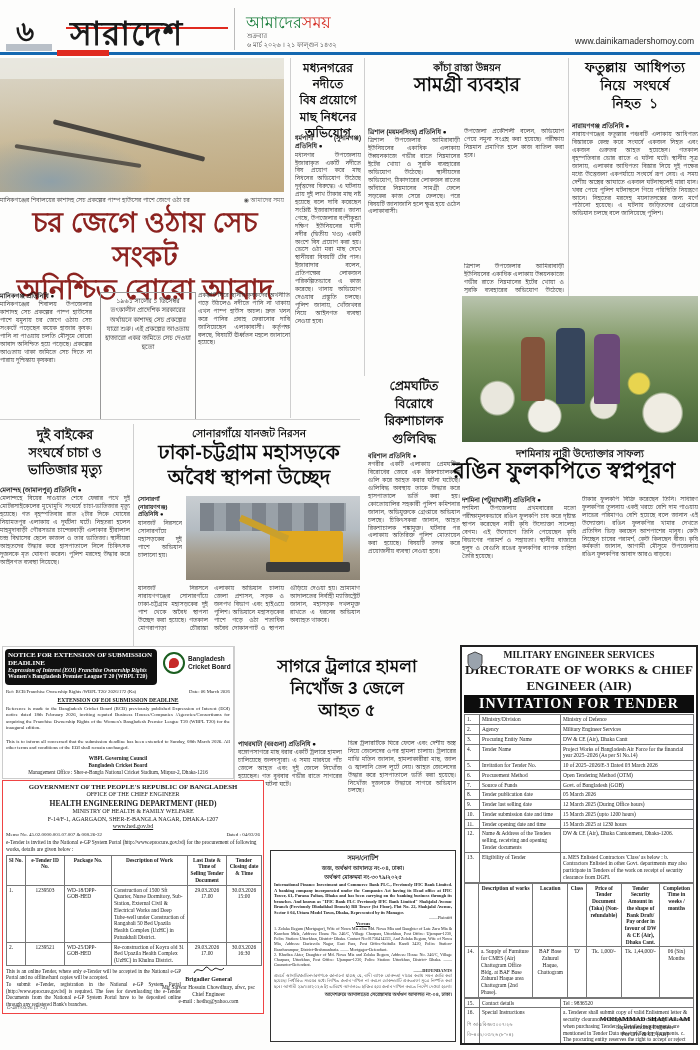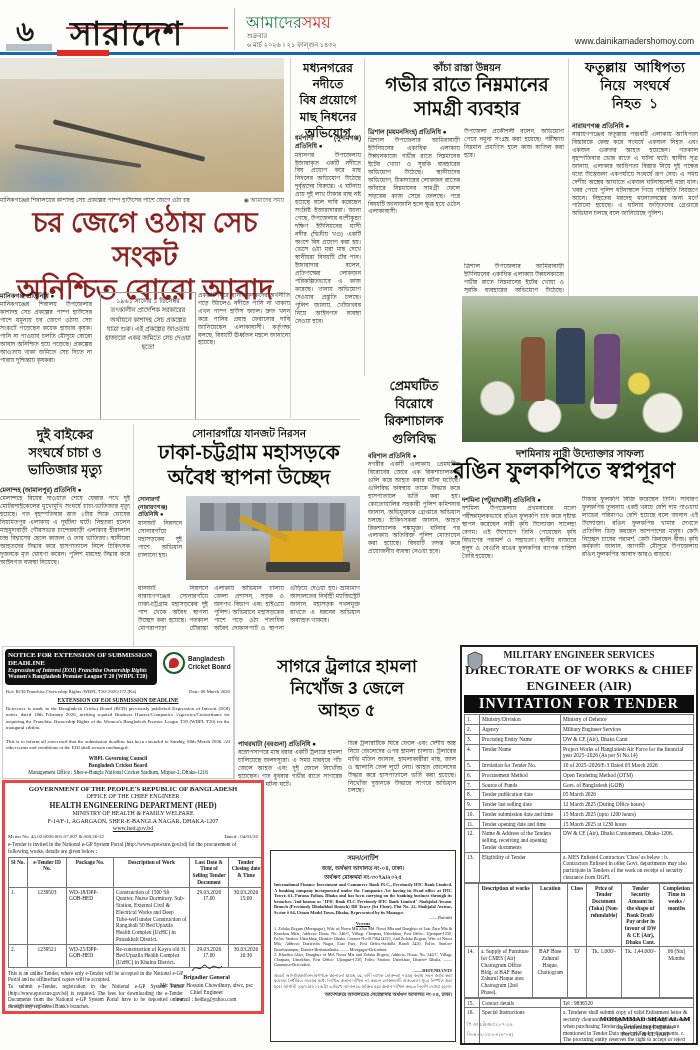--- a/index.html
+++ b/index.html
@@ -71,21 +71,20 @@
     <span>অভিযোগ</span>
   </div>
   <div class="abs body-txt" style="left:295px;top:134px;width:66px;height:284px;">
     <span class="byline">ধর্মপাশা (সুনামগঞ্জ) প্রতিনিধি ●</span>
     <span>মধ্যনগর উপজেলায় ইজারাকৃত একটি নদীতে বিষ প্রয়োগ করে মাছ নিধনের অভিযোগ উঠেছে দুর্বৃত্তদের বিরুদ্ধে। এ ঘটনায় প্রায় দুই লাখ টাকার মাছ নষ্ট হয়েছে বলে দাবি করেছেন সংশ্লিষ্ট ইজারাদাররা। জানা গেছে, উপজেলার বংশীকুন্ডা দক্ষিণ ইউনিয়নের ঘাসী নদীর (দ্বিতীয় খণ্ড) একটি অংশে বিষ প্রয়োগ করা হয়। ভেসে ওঠা মরা মাছ দেখে স্থানীয়রা বিষয়টি টের পান। ইজারাদার বলেন, প্রতিপক্ষের লোকজন পরিকল্পিতভাবে এ কাজ করেছে। থানায় অভিযোগ দেওয়ার প্রস্তুতি চলছে। পুলিশ জানায়, খোঁজখবর নিয়ে আইনগত ব্যবস্থা নেওয়া হবে।</span>
   </div>
 
   <div class="rule-v" style="left:364px;top:58px;height:318px;"></div>
   <div class="abs kicker" style="left:368px;top:60px;width:198px;font-size:10px;">কাঁচা রাস্তা উন্নয়ন</div>
   <div class="abs hl" style="left:368px;top:73px;width:198px;font-size:19px;line-height:1.25;">
-    <span>গভীর রাতে নিম্নমানের</span>
     <span>সামগ্রী ব্যবহার</span>
   </div>
   <div class="abs body-txt" style="left:368px;top:128px;width:92px;height:246px;">
     <span class="byline">ত্রিশাল (ময়মনসিংহ) প্রতিনিধি ●</span>
     <span>ত্রিশাল উপজেলার আমিরাবাড়ী ইউনিয়নের একাধিক এলাকায় উন্নয়নকাজে গভীর রাতে নিম্নমানের ইটের খোয়া ও সুরকি ব্যবহারের অভিযোগ উঠেছে। স্থানীয়দের অভিযোগ, ঠিকাদারের লোকজন রাতের আঁধারে নিম্নমানের সামগ্রী ফেলে সড়কের কাজ সেরে ফেলছে। পরে বিষয়টি জানাজানি হলে ক্ষুব্ধ হয়ে ওঠেন এলাকাবাসী।</span>
   </div>
   <div class="abs body-txt" style="left:464px;top:128px;width:100px;height:46px;">উপজেলা প্রকৌশলী বলেন, অভিযোগ পেয়ে নমুনা সংগ্রহ করা হয়েছে। পরীক্ষায় নিম্নমান প্রমাণিত হলে কাজ বাতিল করা হবে।</div>
   <div class="photo" style="left:464px;top:176px;width:100px;height:84px;background:
       radial-gradient(circle at 30% 45%, #8f6b3e 0 14%, rgba(0,0,0,0) 15%),
       radial-gradient(circle at 65% 65%, #a5withum 0, rgba(0,0,0,0) 0),
@@ -197,21 +196,21 @@
     <span>সাগরে ট্রলারে হামলা</span>
     <span>নিখোঁজ 3 জেলে</span>
     <span>আহত ৫</span>
   </div>
   <div class="abs body-txt" style="left:238px;top:740px;width:104px;height:106px;">
     <span class="byline">পাথরঘাটা (বরগুনা) প্রতিনিধি ●</span>
     <span>বঙ্গোপসাগরে মাছ ধরার একটি ট্রলারে হামলা চালিয়েছে জলদস্যুরা। এ সময় মারধরে পাঁচ জেলে আহত এবং দুই জেলে নিখোঁজ হয়েছেন। গত বুধবার গভীর রাতে সাগরের মোহনায় এ ঘটনা ঘটে।</span>
   </div>
   <div class="abs body-txt" style="left:348px;top:740px;width:108px;height:106px;">ভিন্ন ট্রলারটিকে ঘিরে ফেলে এবং দেশীয় অস্ত্র নিয়ে জেলেদের ওপর হামলা চালায়। ট্রলারের মাঝি মতিন জানান, হামলাকারীরা মাছ, জাল ও জ্বালানি তেল লুটে নেয়। আহত জেলেদের উদ্ধার করে হাসপাতালে ভর্তি করা হয়েছে। নিখোঁজ দুজনকে উদ্ধারে সাগরে অভিযান চলছে।</div>
 
-  <div class="abs serif" style="left:2px;top:780px;width:262px;height:234px;border:3px solid #ef4444;background:#fff;box-sizing:border-box;overflow:hidden;">
+  <div class="abs serif" style="left:2px;top:780px;width:262px;height:234px;border:1px solid #ef4444;background:#fff;box-sizing:border-box;overflow:hidden;">
     <div style="text-align:center;line-height:1.25;margin-top:2px;">
       <div style="font-size:6.8px;font-weight:bold;">GOVERNMENT OF THE PEOPLE'S REPUBLIC OF BANGLADESH</div>
       <div style="font-size:6px;">OFFICE OF THE CHIEF ENGINEER</div>
       <div style="font-size:7.6px;font-weight:bold;">HEALTH ENGINEERING DEPARTMENT (HED)</div>
       <div style="font-size:6px;">MINISTRY OF HEALTH &amp; FAMILY WELFARE</div>
       <div style="font-size:6px;">F-14/F-1, AGARGAON, SHER-E-BANGLA NAGAR, DHAKA-1207</div>
       <div style="font-size:6px;text-decoration:underline;">www.hed.gov.bd</div>
     </div>
     <div style="font-size:5px;margin:1px 3px;">
       <span>Memo No. 45.02.0000.001.07.007 &amp; 008.26-32</span>

